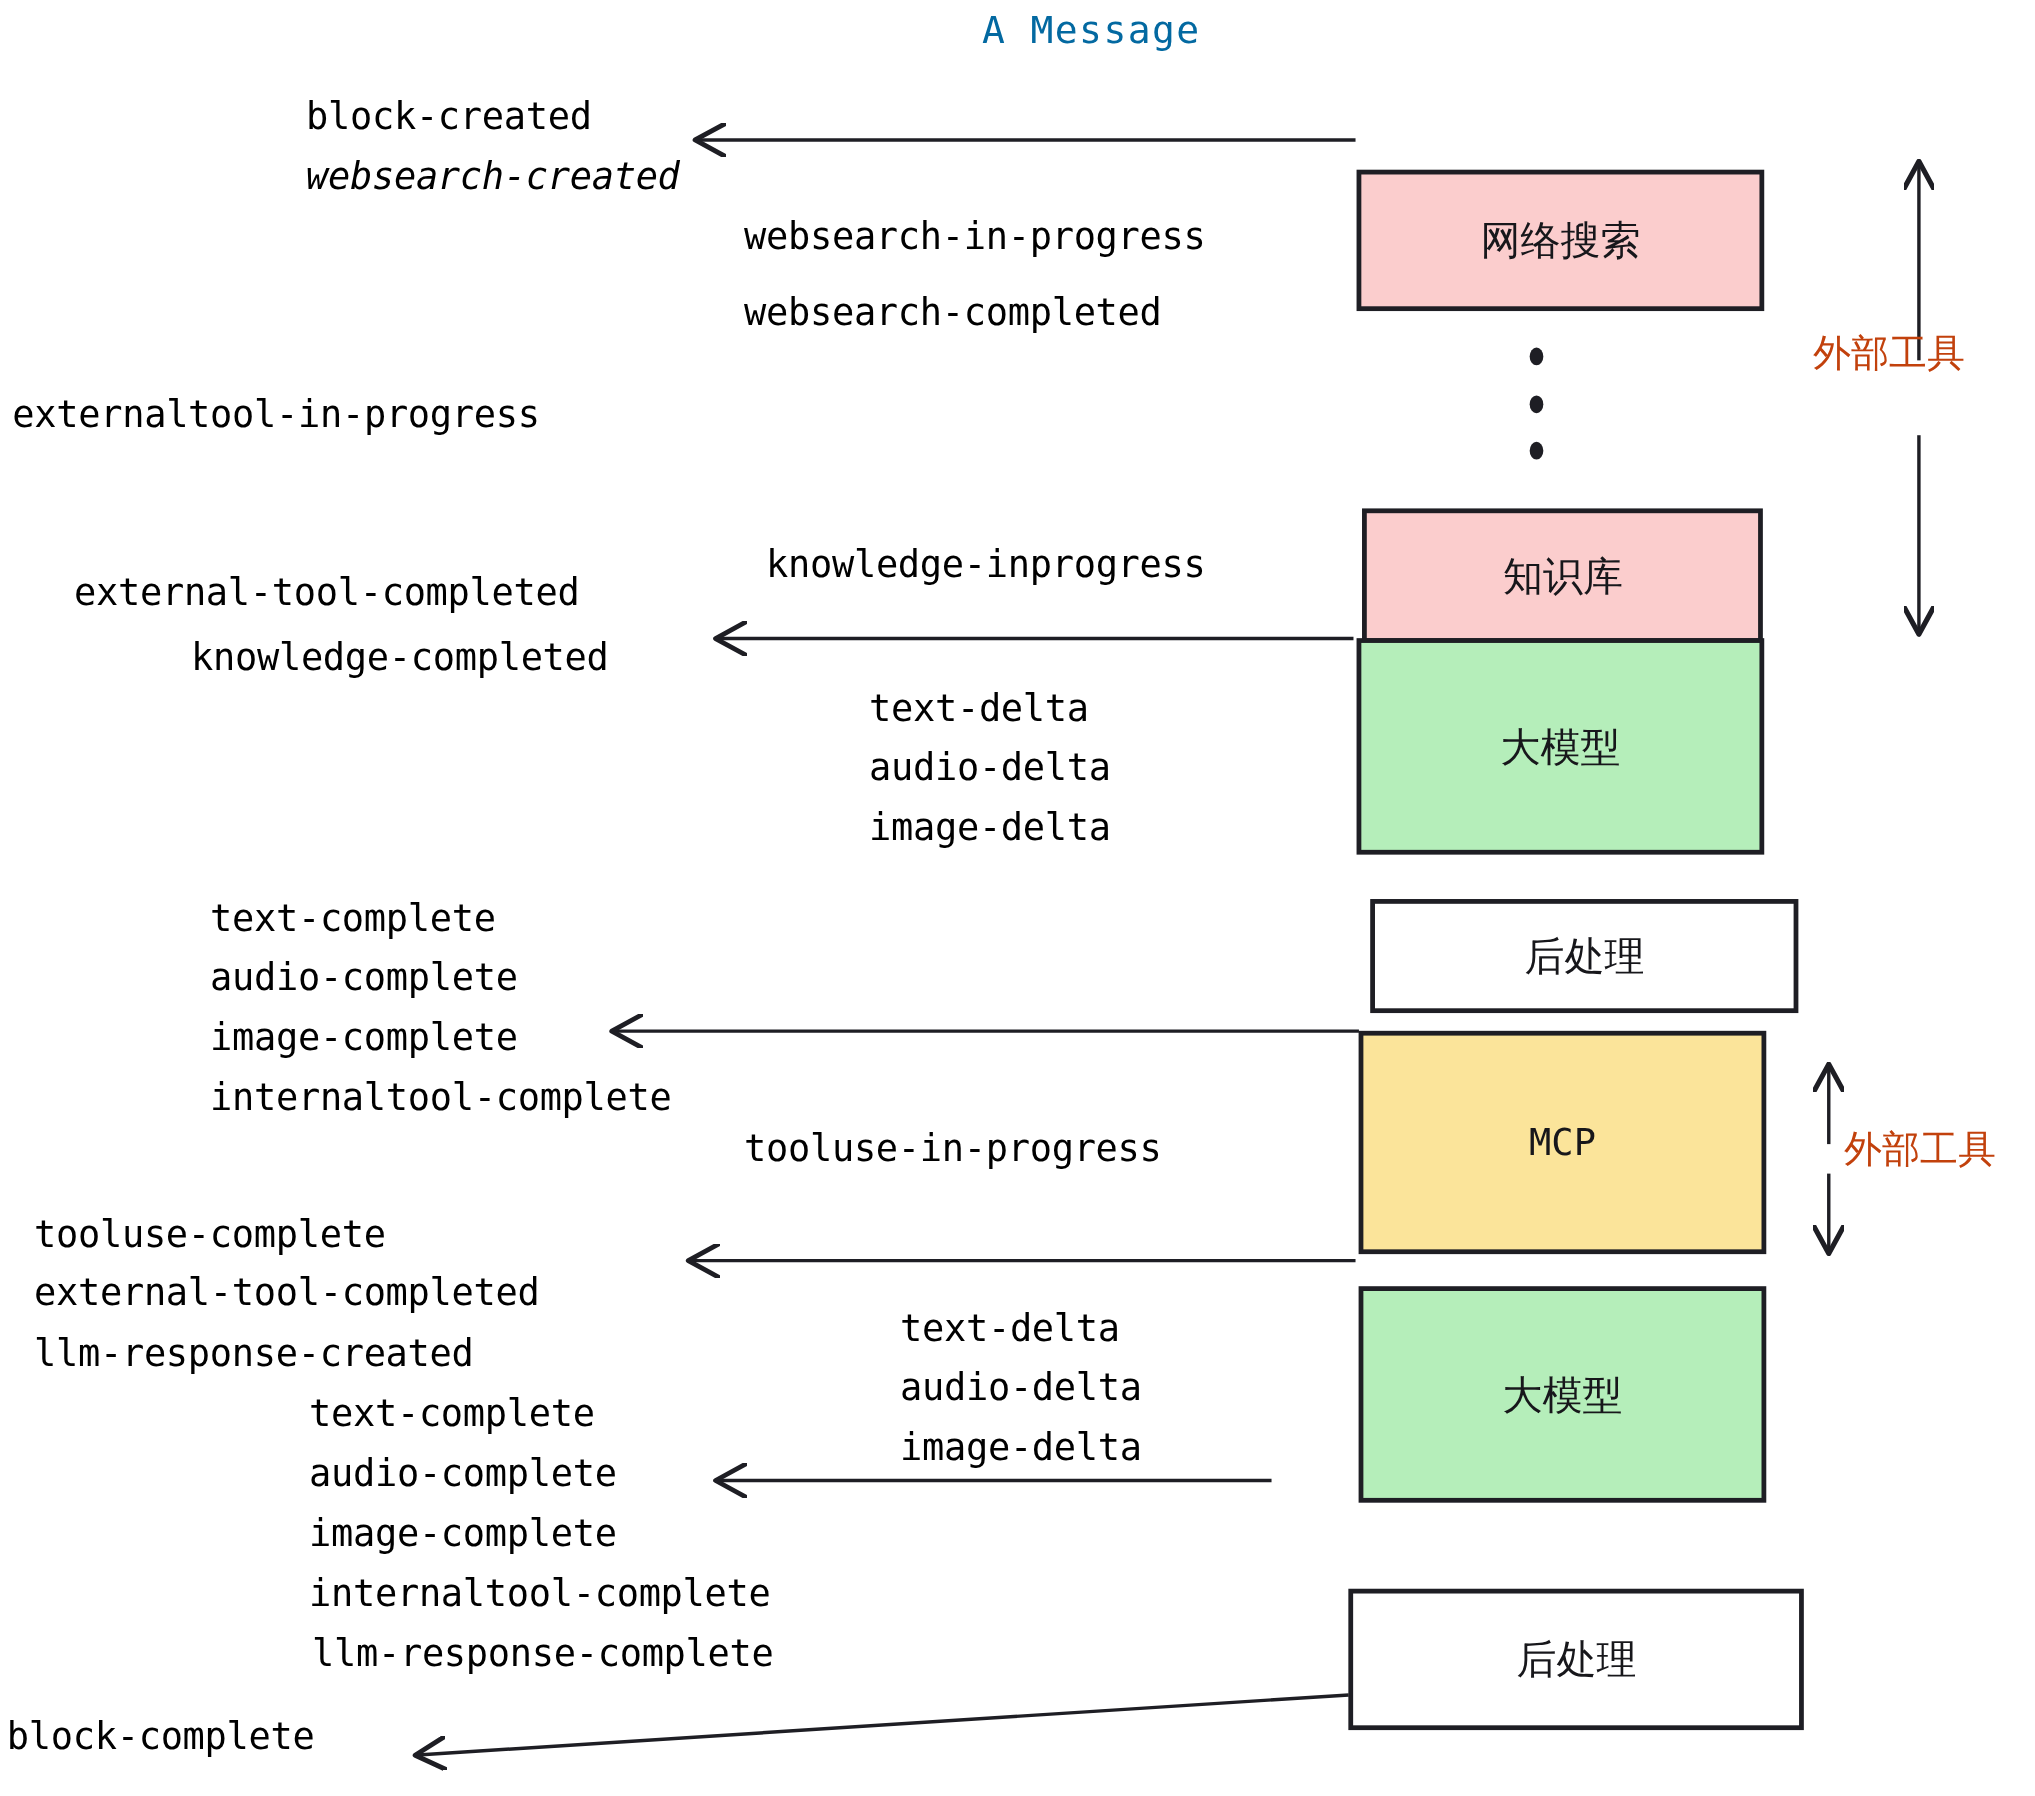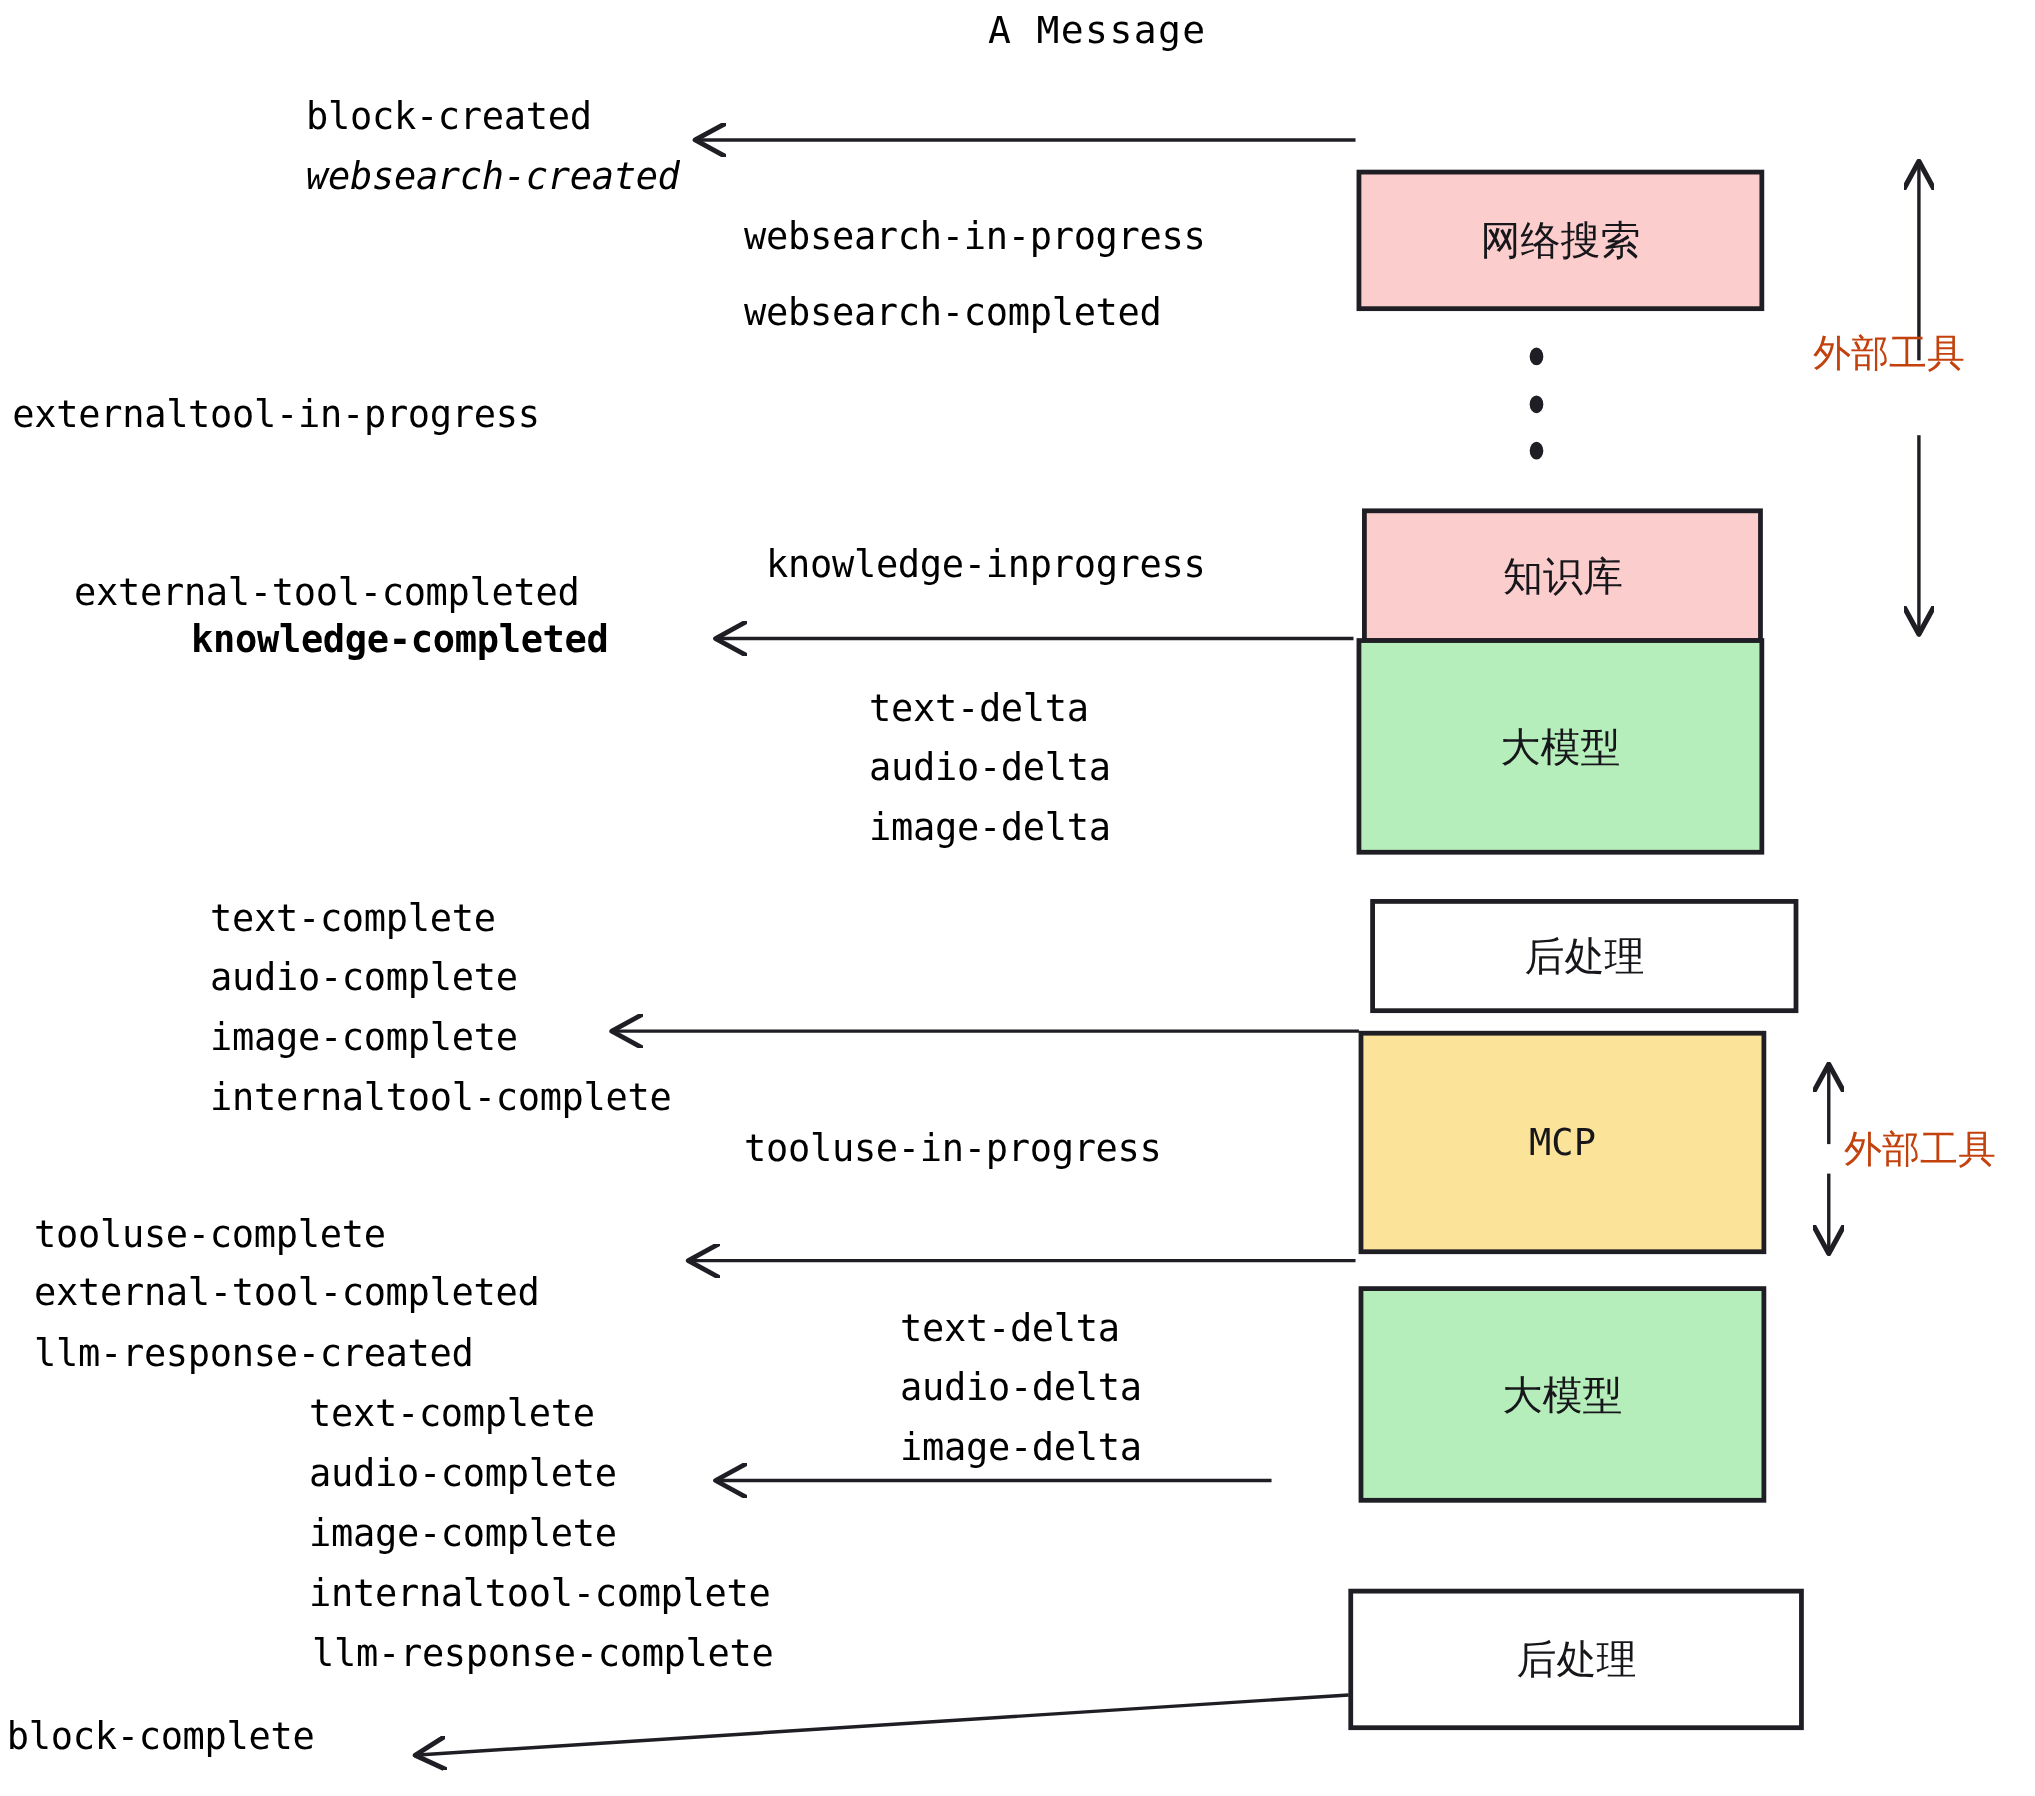--- a/index.html
+++ b/index.html
@@ -32,24 +32,23 @@
     font-size: 37px;
     line-height: 1.0;
     color: #000000;
     white-space: pre;
     letter-spacing: -0.3px;
   }
   .title {
     position: absolute;
     font-family: "DejaVu Sans Mono", monospace;
     font-size: 38px;
-    color: #000000;
+    color: #0369a1;
     white-space: pre;
     letter-spacing: 1.4px;
-    margin-left: 6px;
   }
   .boxlabel {
     position: absolute;
     display: flex;
     align-items: center;
     justify-content: center;
     font-family: Liberation Serif, serif;
     font-size: 40px;
     color: #17171b;
     white-space: pre;
@@ -115,21 +114,21 @@
   <div class="title" style="left:982px; top:8.2px;">A Message</div>
 
   <div id="events-layer">
       <div class="evt" style="left: 306px; top: 98px;">block-created</div>
       <div class="evt" style="left: 306px; top: 158px; font-style: italic;">websearch-created</div>
       <div class="evt" style="left: 744px; top: 218px;">websearch-in-progress</div>
       <div class="evt" style="left: 744px; top: 294px;">websearch-completed</div>
       <div class="evt" style="left: 12.3px; top: 396px;">externaltool-in-progress</div>
       <div class="evt" style="left: 766px; top: 546px;">knowledge-inprogress</div>
       <div class="evt" style="left: 74px; top: 574px;">external-tool-completed</div>
-      <div class="evt" style="left: 191px; top: 621px; font-weight: bold;">knowledge-completed</div>
+      <div class="evt" style="left: 191px; top: 639px;">knowledge-completed</div>
       <div class="evt" style="left: 869px; top: 690px;">text-delta</div>
       <div class="evt" style="left: 869px; top: 749px;">audio-delta</div>
       <div class="evt" style="left: 869px; top: 809px;">image-delta</div>
       <div class="evt" style="left: 210px; top: 900px;">text-complete</div>
       <div class="evt" style="left: 210px; top: 959px;">audio-complete</div>
       <div class="evt" style="left: 210px; top: 1019px;">image-complete</div>
       <div class="evt" style="left: 210px; top: 1079px;">internaltool-complete</div>
       <div class="evt" style="left: 744px; top: 1130px;">tooluse-in-progress</div>
       <div class="evt" style="left: 34px; top: 1216px;">tooluse-complete</div>
       <div class="evt" style="left: 34px; top: 1274px;">external-tool-completed</div>

